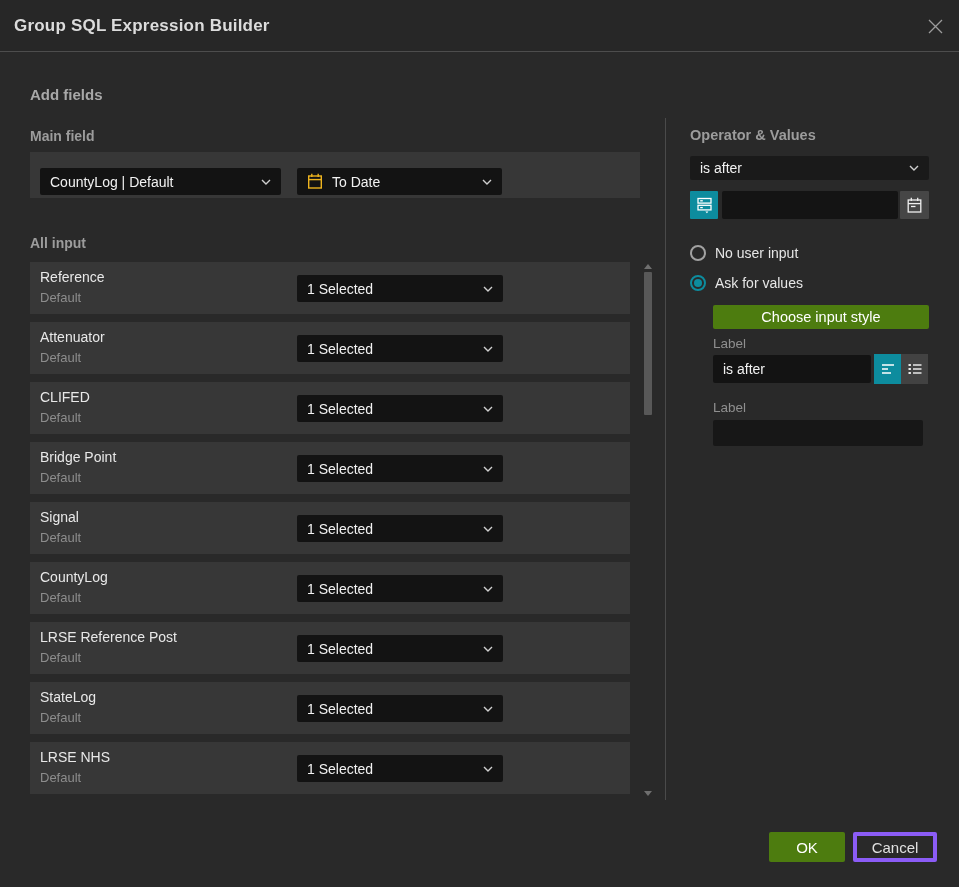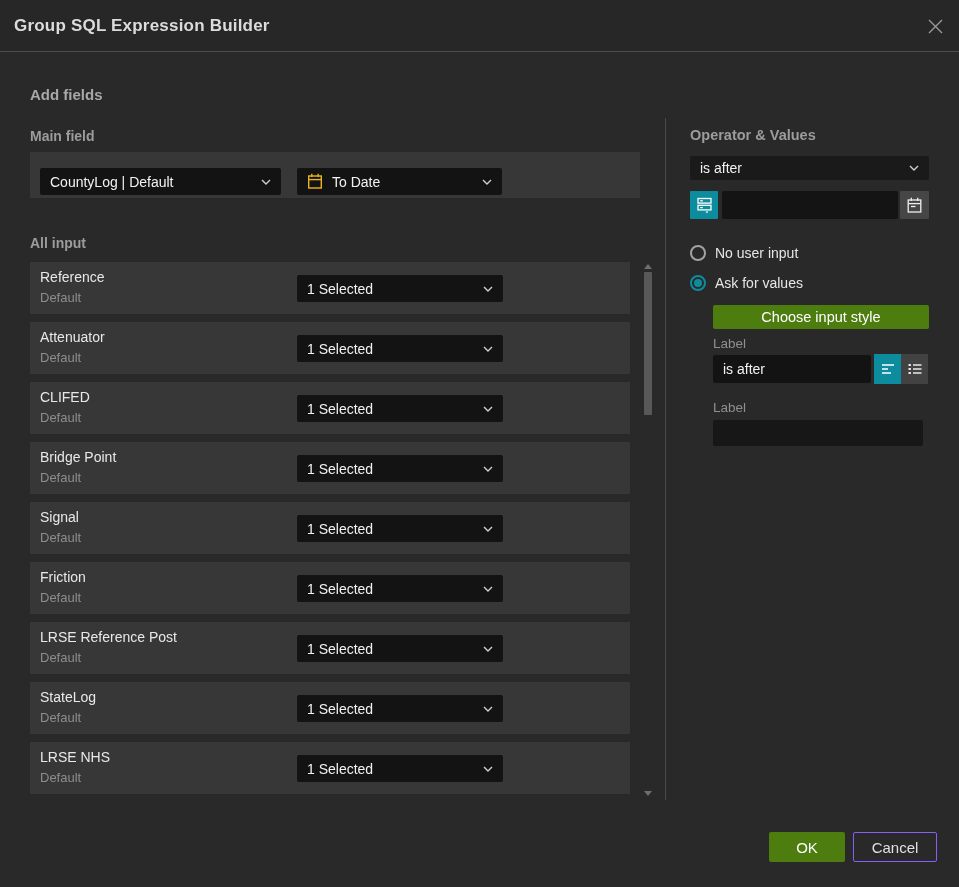--- a/index.html
+++ b/index.html
@@ -112,21 +112,21 @@
   .radio-dot { width: 8px; height: 8px; border-radius: 50%; background: transparent; }
   .radio-row.checked .radio-dot { background: #0d8c9e; }
   .radio-label { margin-left: 9px; font-size: 14px; color: #e6e6e6; }
   .btn {
     position: absolute;
     display: flex; align-items: center; justify-content: center;
     font-size: 14.5px; cursor: pointer; border-radius: 2px;
     font-family: "Liberation Sans", sans-serif;
   }
   .btn.teal { background: #4d7c0f; color: #ffffff; border: none; }
-  .btn.outline { background: transparent; color: #e0e0e0; border: 1px solid #8b5cf6; }
+  .btn.outline { background: transparent; color: #e0e0e0; border: 4px solid #8b5cf6; }
 </style>
 </head>
 <body>
 
 <div class="dialog">
 
   <div class="titlebar">
     <div class="title">Group SQL Expression Builder</div>
     <div class="close-btn">
       <svg width="17" height="17" viewBox="0 0 17 17">
@@ -227,21 +227,21 @@
       <span class="sel-text">1 Selected</span>
       <span class="chev">
           <svg width="10" height="6" viewBox="0 0 10 6">
             <path d="M1 1l4 4 4-4" stroke="#cfcfcf" stroke-width="1.4" fill="none"></path>
           </svg>
         </span>
     </div>
   </div>
 
   <div class="list-row" style="top:562px;">
-    <div class="row-name">Friction</div>
+    <div class="row-name">CountyLog</div>
     <div class="row-sub">Default</div>
     <div class="select">
       <span class="sel-text">1 Selected</span>
       <span class="chev">
           <svg width="10" height="6" viewBox="0 0 10 6">
             <path d="M1 1l4 4 4-4" stroke="#cfcfcf" stroke-width="1.4" fill="none"></path>
           </svg>
         </span>
     </div>
   </div>

